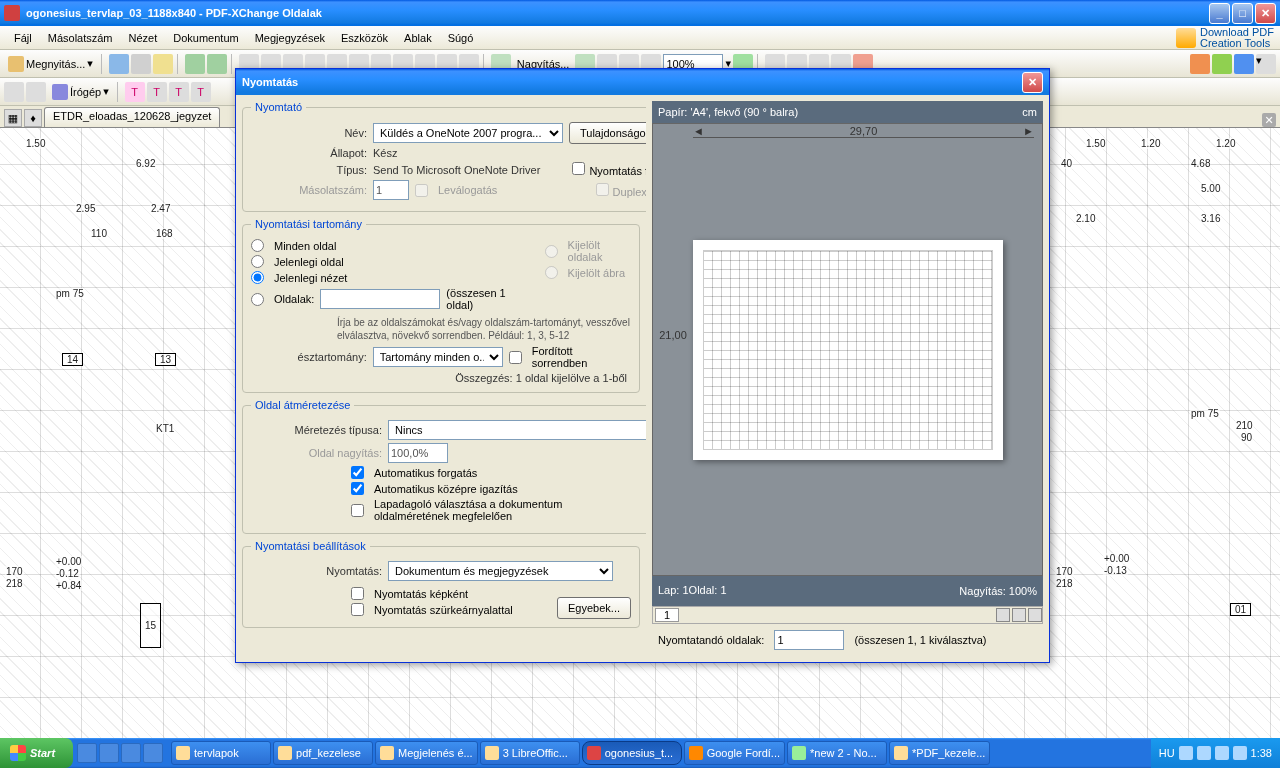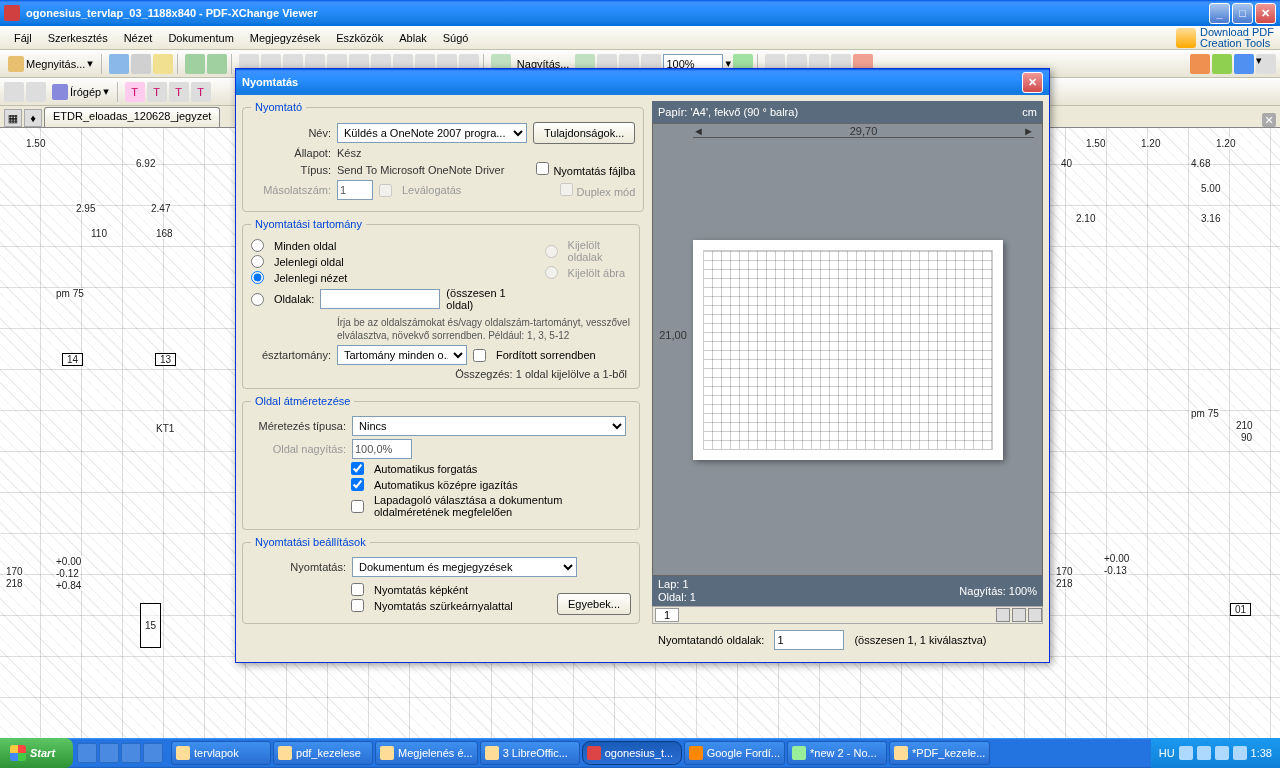--- a/index.html
+++ b/index.html
@@ -42,40 +42,40 @@
 .dialog { position: absolute; left: 235px; top: 68px; width: 815px; height: 595px; background: #ece9d8; border: 1px solid #0831d9; box-shadow: 2px 2px 8px #0006; }
 .dialog .dtitle { height: 26px; background: linear-gradient(to bottom,#0058e0 0%,#3d91ff 8%,#288eff 40%,#127ae0 88%); display: flex; align-items: center; padding: 0 6px; color: white; font-weight: bold; }
 .dialog .dtitle .x { margin-left: auto; width: 21px; height: 21px; background: linear-gradient(to bottom,#f09898,#d04a4a); border: 1px solid #fff; border-radius: 3px; cursor: pointer; display:flex;align-items:center;justify-content:center; }
 .dialog .dbody { display: flex; height: calc(100% - 26px); }
 .dialog .left { width: 410px; padding: 6px; overflow: hidden; }
 .dialog .right { flex: 1; padding: 6px; display: flex; flex-direction: column; }
 
 fieldset { border: 1px solid #c0c0b0; border-radius: 4px; padding: 6px 8px 8px 8px; margin-bottom: 6px; }
 legend { color: #0046d5; padding: 0 4px; margin-top: 28px; }
 .row { display: flex; align-items: center; gap: 6px; margin: 3px 0; }
-.row label { width: 80px; text-align: right; color: #333; }
+.row label { width: 80px; text-align: right; color: #333; margin-left: 36px; }
 .row label.dis { color: #999; }
 .row .val { color: #333; }
 select, input[type=text] { border: 1px solid #7f9db9; height: 20px; padding: 0 2px; background: #fff; }
 button.xp { height: 22px; padding: 0 10px; background: linear-gradient(to bottom,#fff,#ece9d8); border: 1px solid #707070; border-radius: 3px; cursor: pointer; }
 input[type=checkbox], input[type=radio] { margin-right: 4px; }
 .hint { font-size: 10px; color: #555; margin: 2px 0 2px 86px; line-height: 1.3; }
 .summary { text-align: right; color: #333; margin: 2px 4px 0 0; }
 
 .preview-hdr { height: 22px; background: #5a6b7d; color: white; display: flex; align-items: center; padding: 0 6px; }
 .preview-hdr .r { margin-left: auto; }
 .preview-area { flex: 1; background: #8a9198; position: relative; border: 1px solid #666; display:flex;align-items:center;justify-content:center; }
 .preview-ruler-top { position: absolute; top: 0; left: 40px; right: 8px; height: 14px; border-bottom: 1px solid #555; display:flex;align-items:center;justify-content:center;color:#333; }
 .preview-ruler-left { position: absolute; top: 30px; left: 0; bottom: 60px; width: 40px; display:flex;align-items:center;justify-content:center;color:#333; }
 .preview-page { width: 310px; height: 220px; background: #fff; box-shadow: 2px 2px 6px #0006; position: relative; }
 .preview-page::before { content:""; position:absolute; inset:10px; border:1px solid #ccc; background:
   repeating-linear-gradient(0deg, transparent 0 8px, #0003 8px 9px),
   repeating-linear-gradient(90deg, transparent 0 8px, #0003 8px 9px); }
 .preview-info { height: 30px; background: #5a6b7d; color: white; display: flex; align-items: center; padding: 0 6px; }
-.preview-info .col { display:flex;flex-direction:column;line-height:1.2; }
+.preview-info .col { display:flex;flex-direction:row;line-height:1.2; }
 .preview-info .r { margin-left: auto; }
 .preview-scroll { height: 18px; background: #ece9d8; border: 1px solid #aaa; display: flex; align-items: center; }
 .preview-scroll .pg { width: 24px; text-align: center; background: #fff; border: 1px solid #999; margin: 0 2px; }
 .preview-scroll .nav { margin-left:auto; display:flex; gap:2px; }
 .preview-scroll .nav .b { width:14px;height:14px;border:1px solid #888;background:#ddd;cursor:pointer; }
 
 .bottom-row { display: flex; align-items: center; gap: 10px; padding: 6px; }
 .bottom-row .r { margin-left: auto; display:flex; gap:6px; }
 
 .statusbar { height: 22px; background: linear-gradient(to bottom,#fdfdfd,#ece9d8); border-top: 1px solid #c0c0b0; display: flex; align-items: center; padding: 0 6px; gap: 8px; }
@@ -94,31 +94,31 @@
 .taskbar .task.active { background: linear-gradient(to bottom,#1a5bb8,#2a6ed4); border-color:#0a3b88;border-radius:8px; }
 .taskbar .task .ti { width:14px;height:14px;background:#fd9;border-radius:2px;flex-shrink:0; }
 .taskbar .tray { background: linear-gradient(to bottom,#1a9aef,#1080d8); height:30px; display:flex;align-items:center;gap:4px;padding:0 8px;color:white; }
 .taskbar .tray .ti { width:14px;height:14px;background:#add8ff;border-radius:2px; }
 </style>
 </head>
 <body>
 
 <div class="titlebar">
   <div class="icon"></div>
-  <div class="title">ogonesius_tervlap_03_1188x840 - PDF-XChange Viewer</div>
+  <div class="title">ogonesius_tervlap_03_1188x840 - PDF-XChange Oldalak</div>
   <div class="btns">
     <div class="btn">_</div>
     <div class="btn">□</div>
     <div class="btn close">✕</div>
   </div>
 </div>
 
 <div class="menubar">
   <div class="item">Fájl</div>
-  <div class="item">Szerkesztés</div>
+  <div class="item">Másolatszám</div>
   <div class="item">Nézet</div>
   <div class="item">Dokumentum</div>
   <div class="item">Megjegyzések</div>
   <div class="item">Eszközök</div>
   <div class="item">Ablak</div>
   <div class="item">Súgó</div>
   <div class="spacer"></div>
   <div class="promo">
     <div class="pi"></div>
     <span style="white-space:pre-line;line-height:1;">Download PDF

